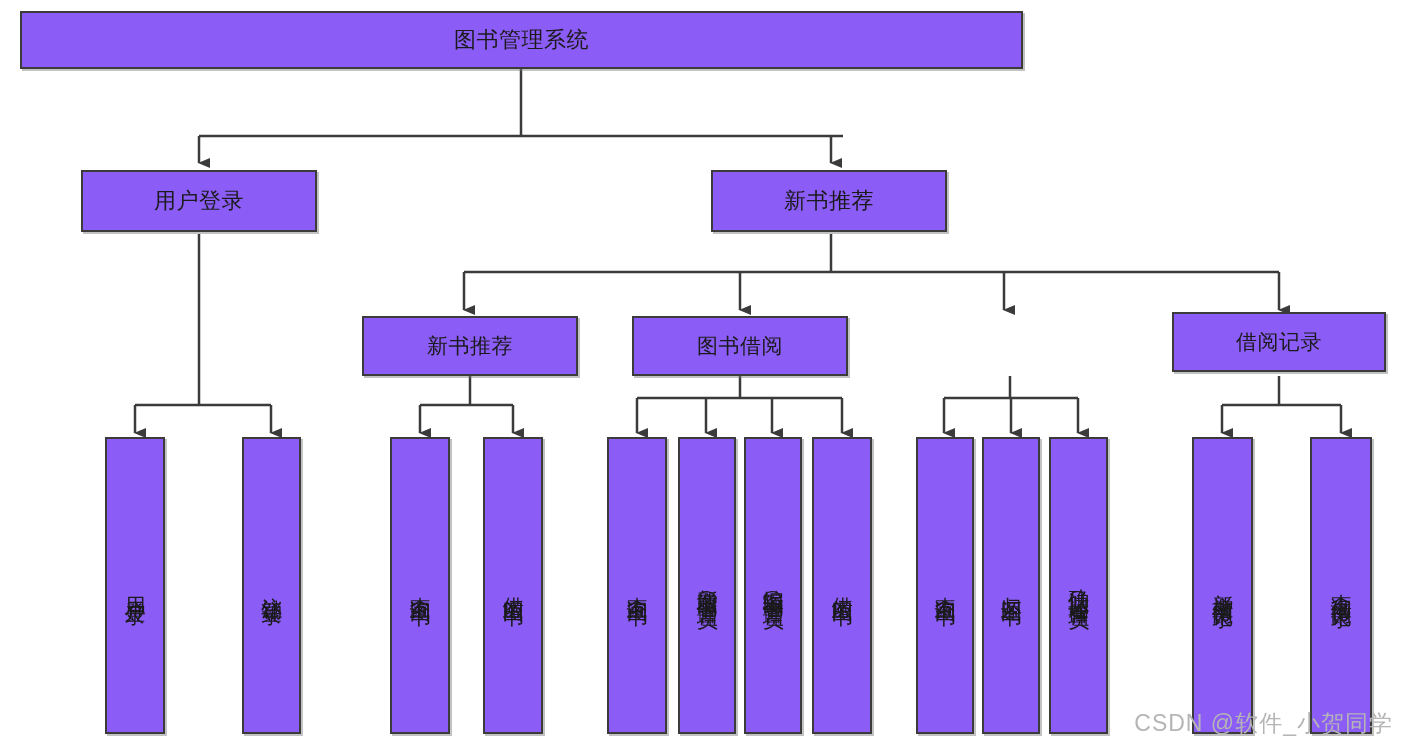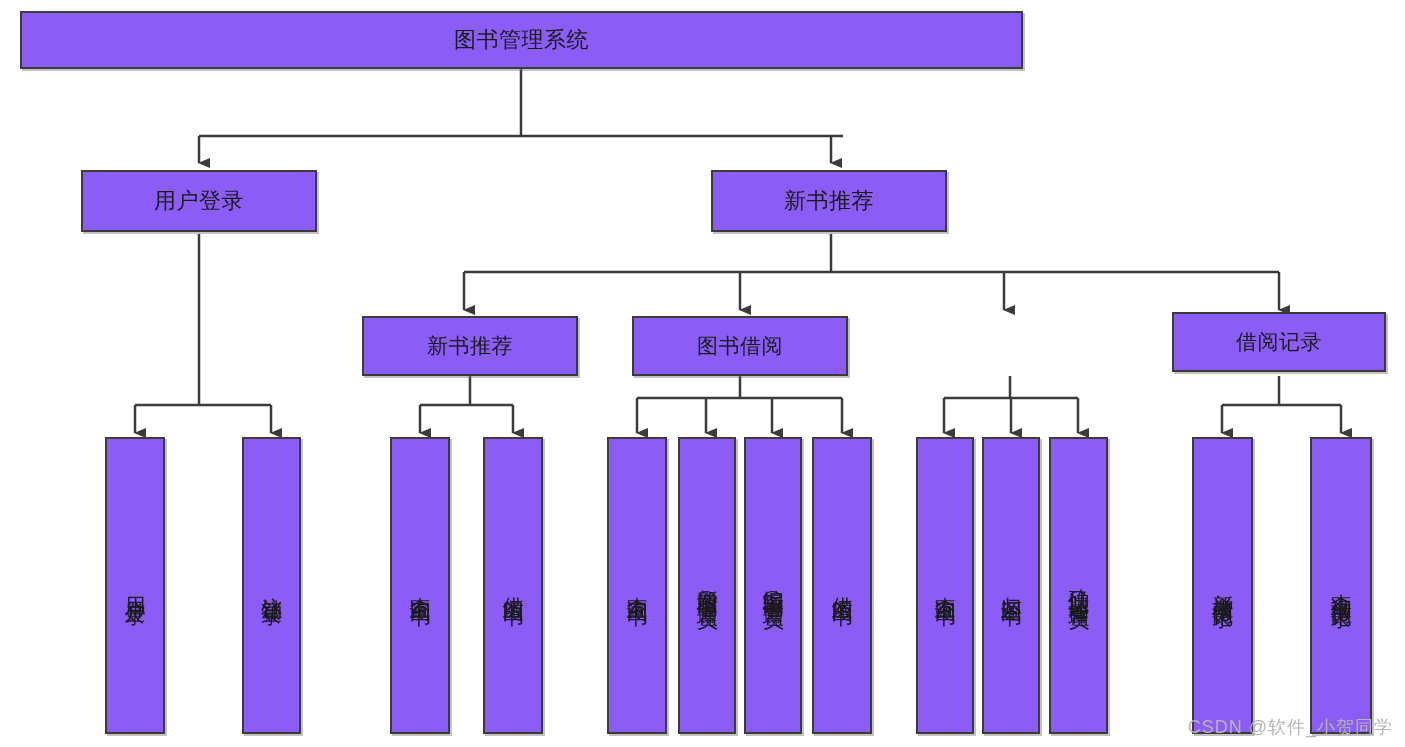--- a/index.html
+++ b/index.html
@@ -54,21 +54,21 @@
     white-space: nowrap;
   }
   .node.root .label { font-size: 22px; }
   .node.level1 .label { font-size: 22px; }
   .node.level2 .label { font-size: 21px; }
   #watermark {
     position: absolute;
     right: 12px;
     bottom: 8px;
     color: #b5b5b5;
-    font-size: 18px;
+    font-size: 23px;
     letter-spacing: 1px;
     white-space: nowrap;
     pointer-events: none;
   }
 </style>
 </head>
 <body>
 
 <div id="diagram-root">
 

